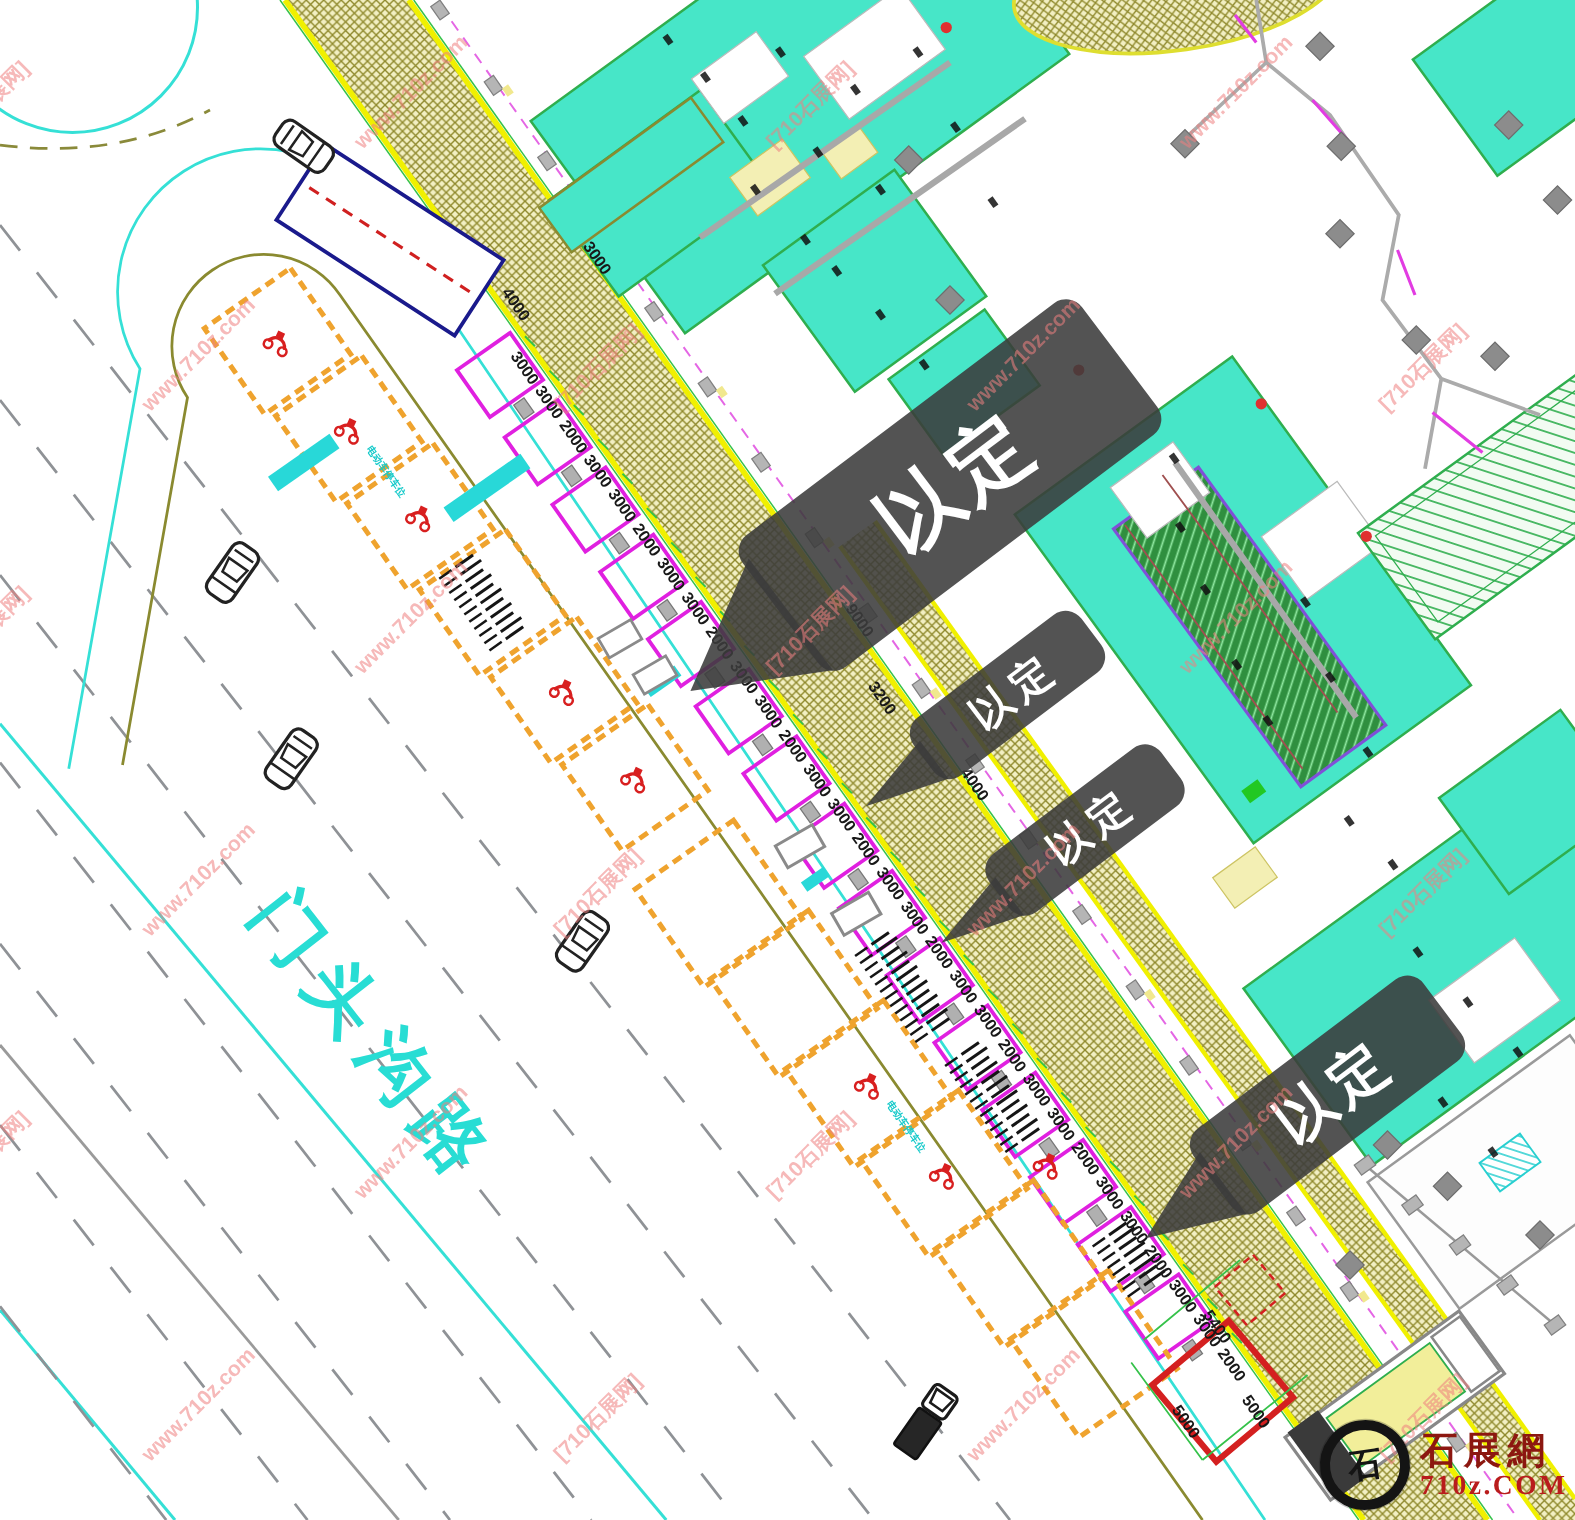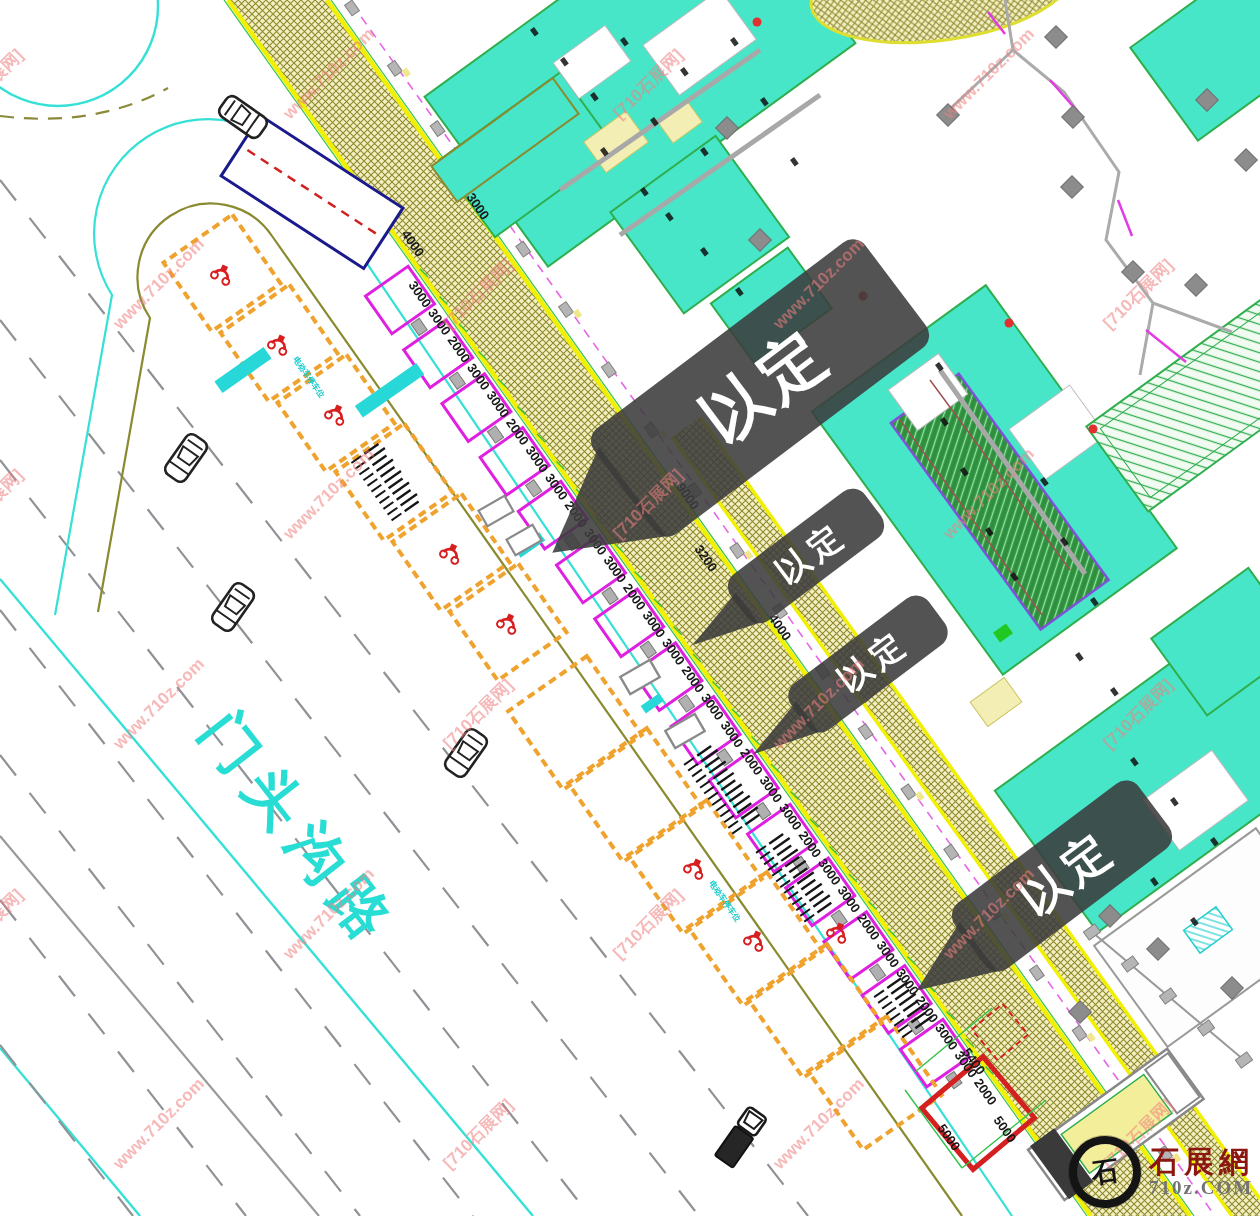--- a/index.html
+++ b/index.html
@@ -10,21 +10,21 @@
   .callout-text{fill:#ffffff;font-weight:700;letter-spacing:6px;}
   .roadname{font-size:57px;font-weight:600;letter-spacing:13px;}
   .cyanlab{font-size:8px;fill:#12c9c9;font-weight:700;}
   #logo{position:absolute;right:6px;bottom:8px;display:flex;align-items:center;gap:8px;}
   #logo .ring{width:56px;height:56px;border:8px solid #141414;border-radius:50%;
     display:flex;align-items:center;justify-content:center;transform:rotate(-8deg);
     box-shadow:0 0 0 1px rgba(20,20,20,.25);}
   #logo .ring span{font-family:"Liberation Serif",serif;font-weight:700;font-size:27px;color:#141414;}
   #logo .txt{display:flex;flex-direction:column;line-height:1.05;}
   #logo .site{font-family:"Liberation Serif",serif;font-weight:700;font-size:30px;color:#8c1710;letter-spacing:5px;}
-  #logo .dom{font-family:"Liberation Serif",serif;font-weight:700;font-size:19px;color:#737373;letter-spacing:2px;}
+  #logo .dom{font-family:"Liberation Serif",serif;font-weight:700;font-size:22px;color:#b91c1c;letter-spacing:2px;}
 </style>
 </head>
 <body>
 
 <div class="stage">
 <svg id="plan-svg" width="1260" height="1216" viewBox="0 0 1260 1216">
   <defs>
     <pattern id="xh" width="7" height="7" patternUnits="userSpaceOnUse">
       <rect width="7" height="7" fill="#f2efc2"></rect>
       <path d="M0,0 L7,7 M7,0 L0,7" stroke="#8f892c" stroke-width="1.1"></path>

